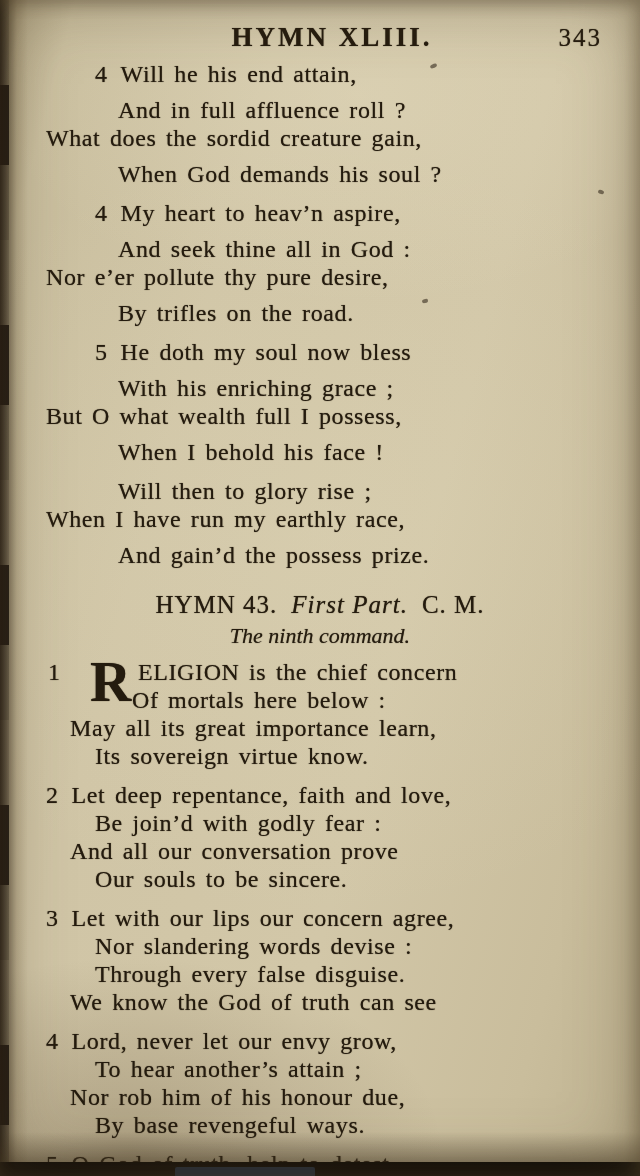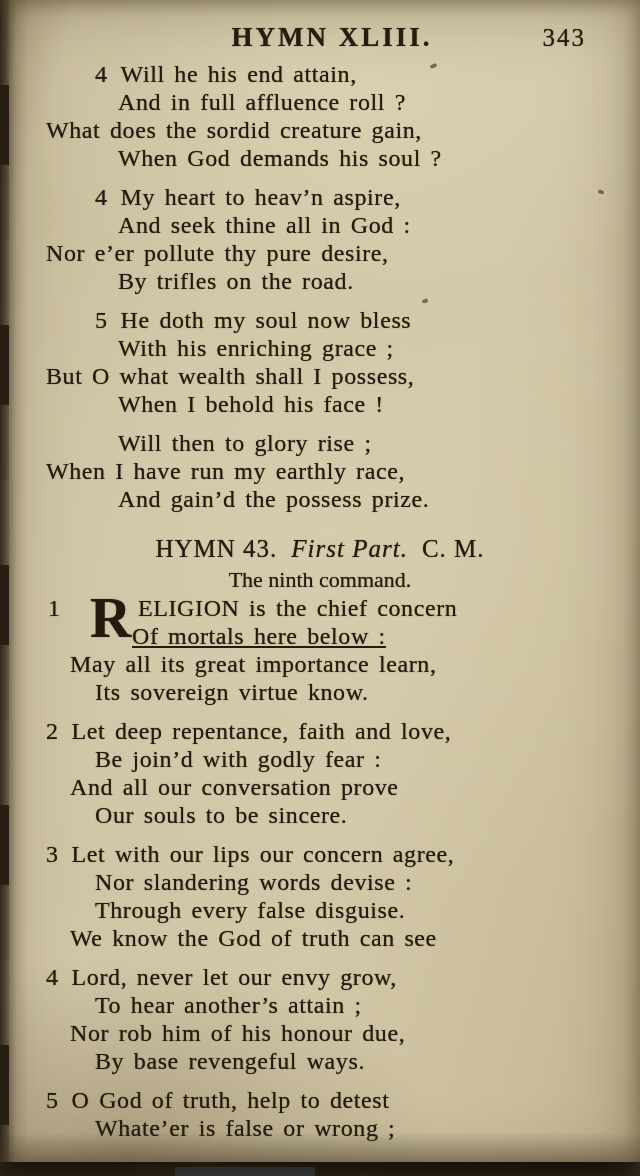--- a/index.html
+++ b/index.html
@@ -18,54 +18,54 @@
 
   .content { position:relative; padding:14px 34px 0 34px; }
 
   .header { position:relative; height:46px; }
   .h-title {
     position:absolute; left:calc(50% + 12px); transform:translateX(-50%); top:8px;
     font-size:27px; font-weight:bold; letter-spacing:3px;
     text-shadow:0 0 1px rgba(36,27,14,0.8);
   }
   .h-num {
-    position:absolute; right:20px; top:10px; font-size:25px; letter-spacing:2px;
+    position:absolute; right:4px; top:10px; font-size:25px; letter-spacing:2px;
     text-shadow:0 0 1px rgba(36,27,14,0.8);
   }
 
   .line {
     font-size:24px; line-height:28px; letter-spacing:0.6px; word-spacing:3px;
     white-space:nowrap; text-shadow:0 0 1px rgba(36,27,14,0.75);
   }
   .verse { position:relative; margin-bottom:11px; }
   .vnum { margin-right:13px; }
 
   
   .i0 { padding-left:12px; }   
   .i2 { padding-left:36px; }   
   .i3 { padding-left:61px; }   
-  .i4 { padding-left:84px; }   
+  .i4 { padding-left:84px;margin-top:8px; }   
   .i5 { padding-left:104px; }  
-  .i6 { padding-left:98px;text-decoration:underline; }   
+  .i6 { padding-left:98px; }   
 
   .dc-num { position:absolute; left:14px; top:1px; font-size:24px; text-shadow:0 0 1px rgba(36,27,14,0.8); }
   .dropcap {
     position:absolute; left:56px; top:-5px;
     font-size:57px; line-height:1; font-weight:bold;
     text-shadow:0 0 1px rgba(36,27,14,0.9);
   }
 
   .hymn-heading {
     text-align:center; font-size:25px; margin:22px 0 4px; letter-spacing:1px;
     text-shadow:0 0 1px rgba(36,27,14,0.8);
   }
   .hymn-heading span { margin:0 7px; }
   .hh-part { font-style:italic; }
   .hymn-subtitle {
-    text-align:center; font-size:22px; margin-bottom:1px;
+    text-align:center; font-style:italic; font-size:22px; margin-bottom:9px;
     text-shadow:0 0 1px rgba(36,27,14,0.7);
   }
 
   
   .binding {
     position:absolute; left:0; top:0; width:28px; height:100%; pointer-events:none;
     background:linear-gradient(to right, rgba(20,14,8,0.85), rgba(55,43,26,0.45) 9px, rgba(110,92,62,0.22) 17px, transparent 28px);
   }
   .binding-marks {
     position:absolute; left:0; top:0; width:9px; height:100%; pointer-events:none;
@@ -113,21 +113,21 @@
         </div>
         <div class="verse">
           <div class="line i3"><span class="vnum">4</span><span>My heart to heav’n aspire,</span></div>
           <div class="line i4"><span>And seek thine all in God :</span></div>
           <div class="line i0"><span>Nor e’er pollute thy pure desire,</span></div>
           <div class="line i4"><span>By trifles on the road.</span></div>
         </div>
         <div class="verse">
           <div class="line i3"><span class="vnum">5</span><span>He doth my soul now bless</span></div>
           <div class="line i4"><span>With his enriching grace ;</span></div>
-          <div class="line i0"><span>But O what wealth shall I possess,</span></div>
+          <div class="line i0"><span>But O what wealth full I possess,</span></div>
           <div class="line i4"><span>When I behold his face !</span></div>
         </div>
         <div class="verse">
           <div class="line i4"><span>Will then to glory rise ;</span></div>
           <div class="line i0"><span>When I have run my earthly race,</span></div>
           <div class="line i4"><span>And gain’d the possess prize.</span></div>
         </div>
       </div>
 
     <div class="hymn-heading">

